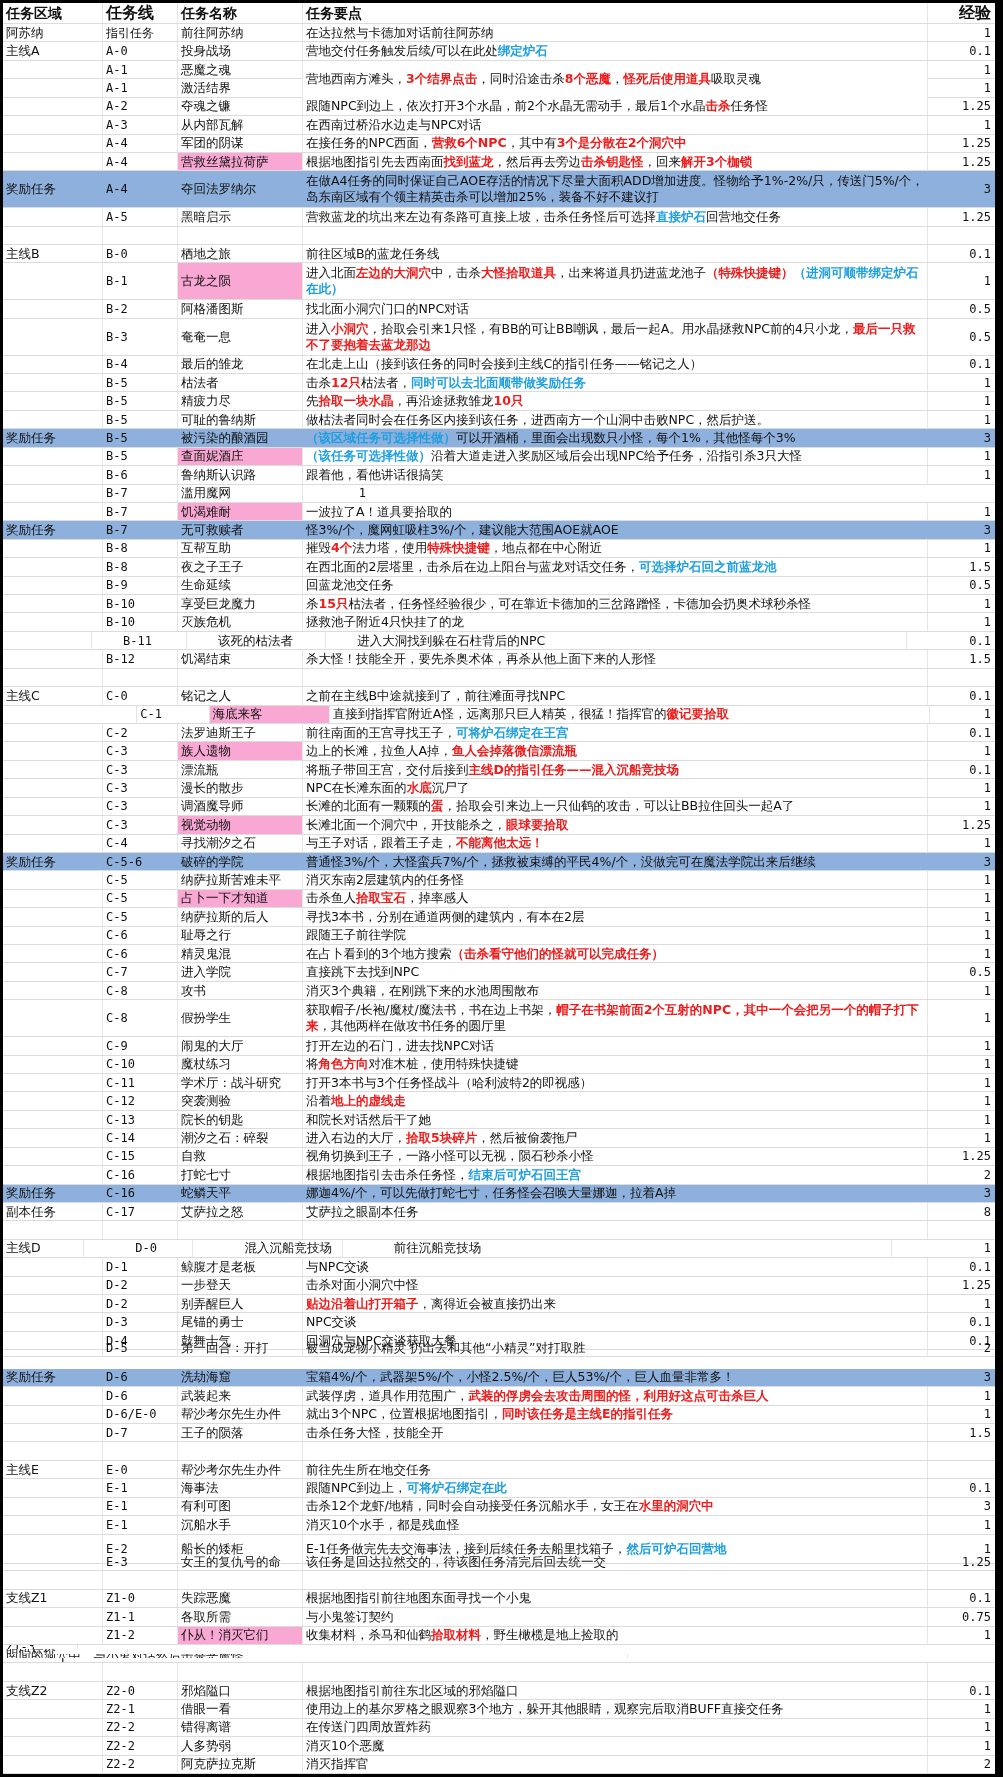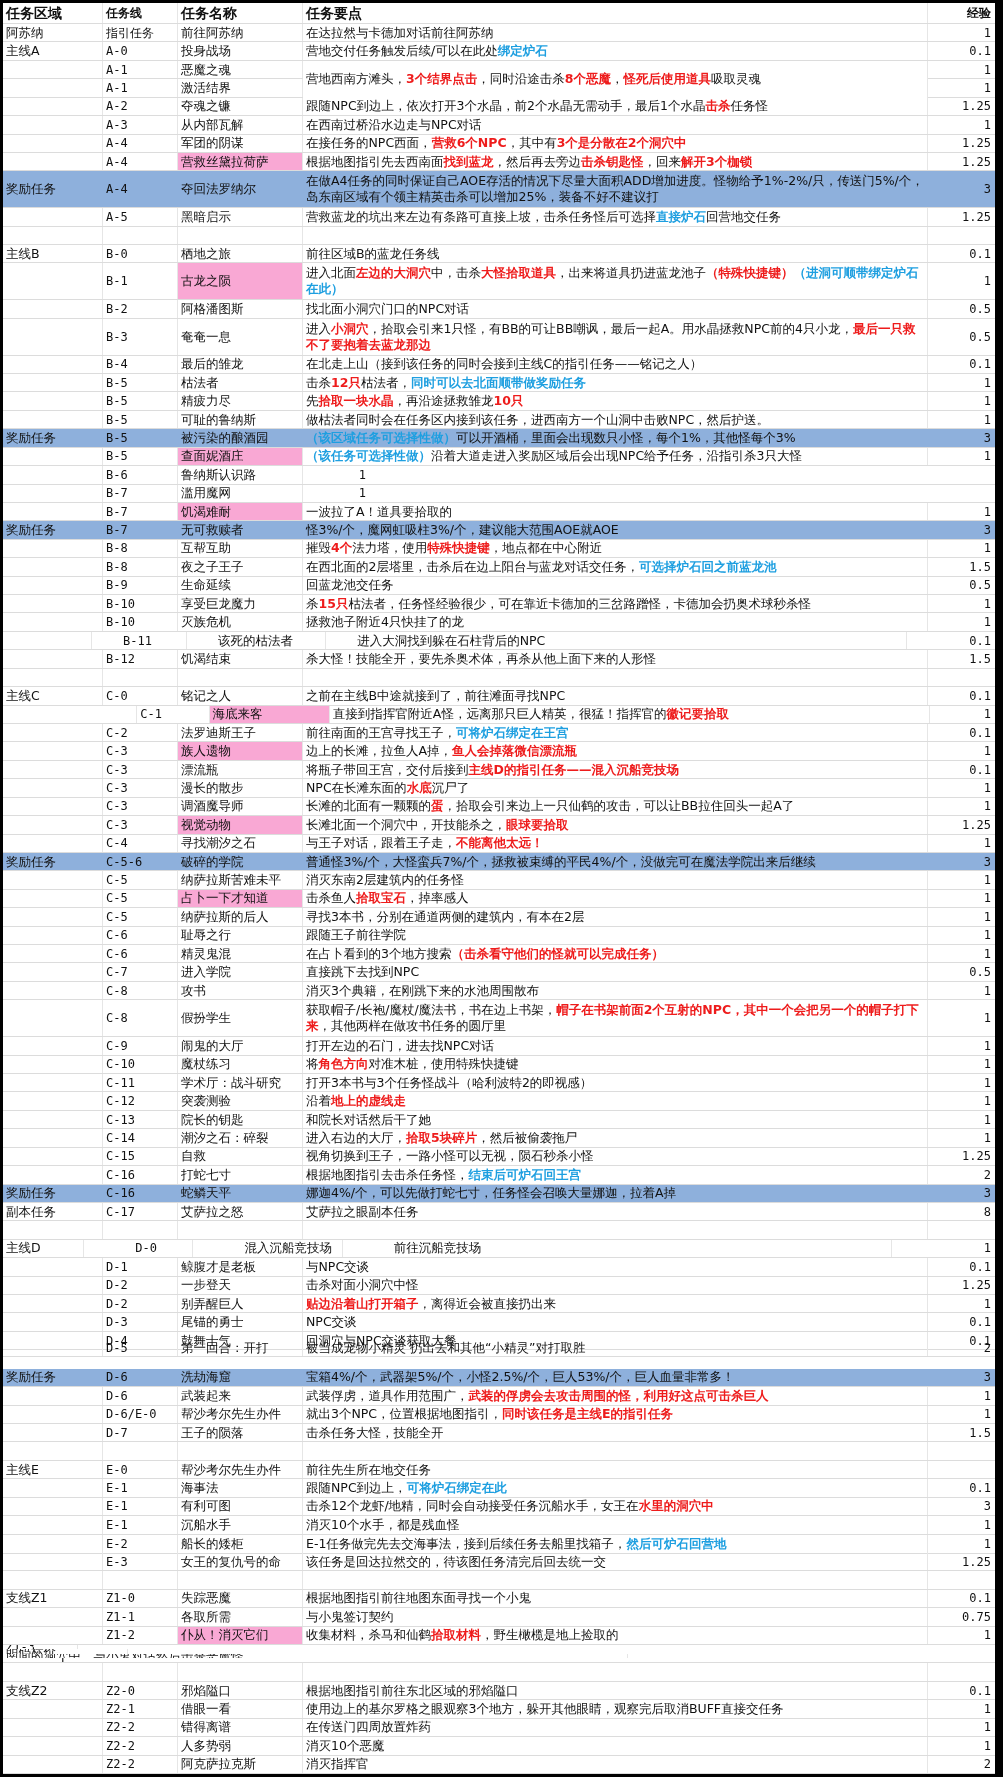--- a/index.html
+++ b/index.html
@@ -10,21 +10,21 @@
   .row.reward{background:#8eb0dc;}
   .row.reward .cell{border-color:#8eb0dc;}
   .cell{box-sizing:border-box;padding:0 2px 0 3px;display:flex;align-items:center;overflow:hidden;white-space:nowrap;border-right:1px solid #e6e6e6;}
   .cell.wrap{white-space:normal;}
   .c-region{width:100px;}
   .c-line{width:75px;font-family:"DejaVu Sans Mono","Liberation Mono",monospace;font-size:12px;}
   .c-name{width:125px;}
   .c-name.gray{background:#f9a8d4;}
   .c-desc{width:625px;}
   .c-exp{width:67px;justify-content:flex-end;padding-right:4px;border-right:none;font-family:"DejaVu Sans Mono","Liberation Mono",monospace;font-size:12px;}
-  .row.header .c-line,.row.header .c-exp{font-family:Liberation Serif, serif;font-size:12px;text-align:center;}
+  .row.header .c-line,.row.header .c-exp{font-family:Liberation Serif, serif;font-size:16px;text-align:center;}
   .seg-red{color:#ee1c1c;font-weight:bold;}
   .seg-blue{color:#1e9fe0;font-weight:bold;}
   .seg-normal{}
 </style>
 </head>
 <body>
 
 <div id="sheet">
   <div class="row header" style="top:0;height:21px;">
     <div class="cell c-region">任务区域</div>
@@ -216,20 +216,23 @@
         <div class="cell c-name gray">查面妮酒庄</div>
         <div class="cell c-desc">
           <div><span class="seg-blue">（该任务可选择性做）</span><span class="seg-normal">沿着大道走进入奖励区域后会出现NPC给予任务，沿指引杀3只大怪</span></div>
         </div>
         <div class="cell c-exp">1</div>
       </div>
       <div class="row" style="top: 463.105px; height: 18.4211px;">
         <div class="cell c-region"></div>
         <div class="cell c-line">B-6</div>
         <div class="cell c-name">鲁纳斯认识路</div>
+        <div class="cell c-desc">
+          <div><span class="seg-normal">跟着他，看他讲话很搞笑</span></div>
+        </div>
         <div class="cell c-exp">1</div>
       </div>
       <div class="row" style="top: 481.526px; height: 18.4211px;">
         <div class="cell c-region"></div>
         <div class="cell c-line">B-7</div>
         <div class="cell c-name">滥用魔网</div>
         <div class="cell c-exp">1</div>
       </div>
       <div class="row" style="top: 499.947px; height: 18.4211px;">
         <div class="cell c-region"></div>
@@ -713,21 +716,21 @@
       </div>
       <div class="row" style="top: 1513.11px; height: 18.4211px;">
         <div class="cell c-region"></div>
         <div class="cell c-line">E-1</div>
         <div class="cell c-name">沉船水手</div>
         <div class="cell c-desc">
           <div><span class="seg-normal">消灭10个水手，都是残血怪</span></div>
         </div>
         <div class="cell c-exp">1</div>
       </div>
-      <div class="row" style="top: 1531.53px; height: 19px;">
+      <div class="row" style="top: 1531.53px; height: 29px;">
         <div class="cell c-region"></div>
         <div class="cell c-line">E-2</div>
         <div class="cell c-name">船长的矮柜</div>
         <div class="cell c-desc">
           <div><span class="seg-normal">E-1任务做完先去交海事法，接到后续任务去船里找箱子，</span><span class="seg-blue">然后可炉石回营地</span></div>
         </div>
         <div class="cell c-exp">1</div>
       </div>
       <div class="row" style="top: 1549.95px; height: 18.4211px;">
         <div class="cell c-region"></div>

